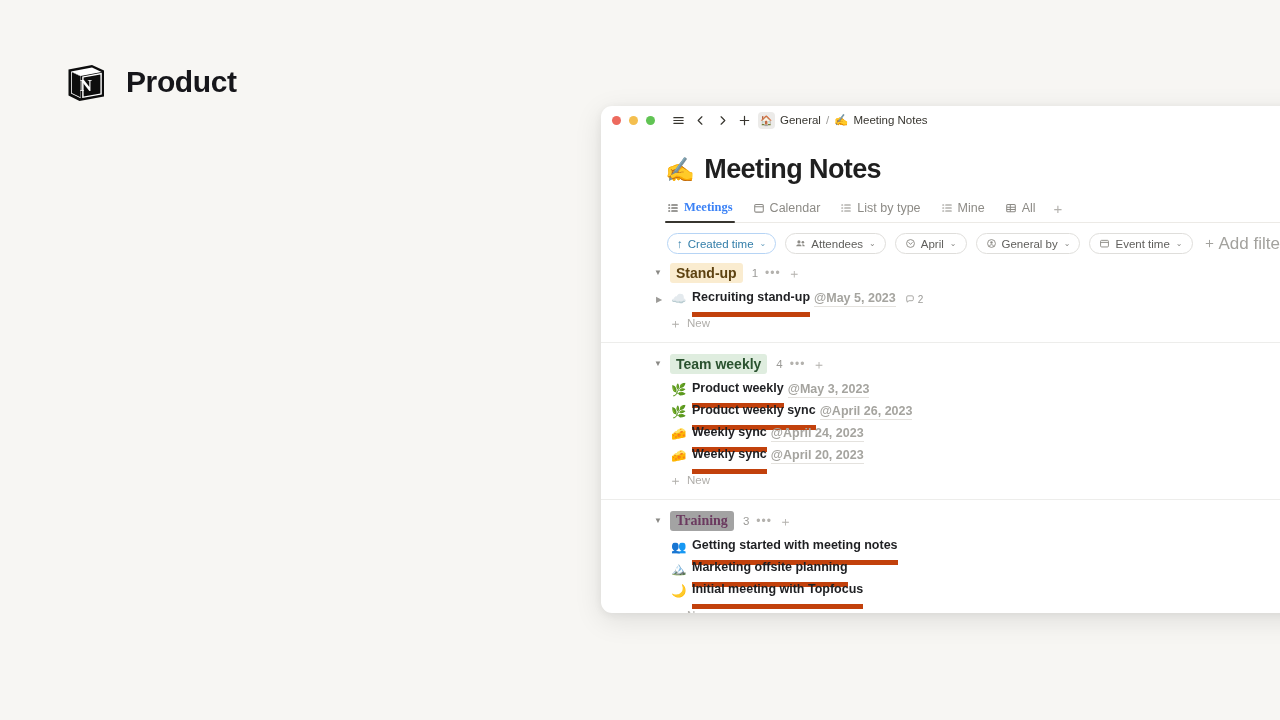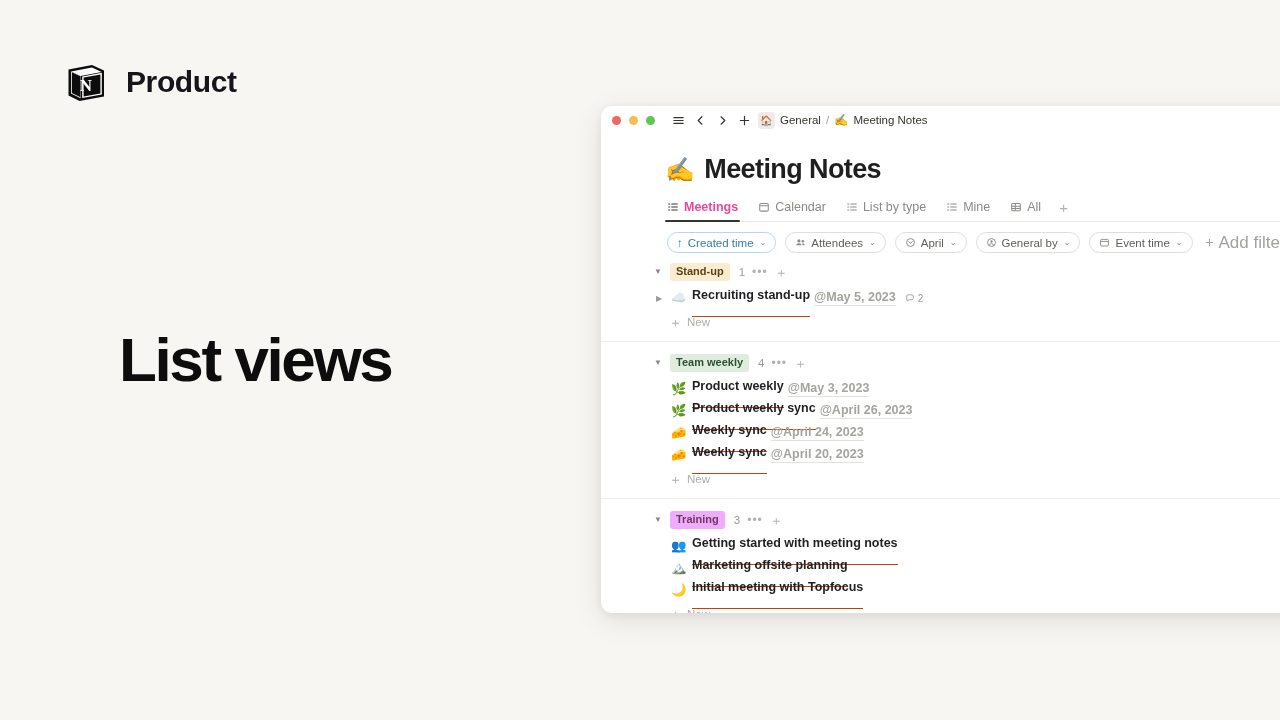--- a/index.html
+++ b/index.html
@@ -81,21 +81,21 @@
     display:flex; align-items:flex-end; gap:16px;
     margin:13px 0 0 64px; padding-bottom:0;
     border-bottom:1px solid #eceae6;
     padding-right:8px;
   }
   .tab {
     display:flex; align-items:center; gap:5px;
     font-size:12.5px; color:#8d8b86; padding:2px 2px 7px 2px;
     position:relative; white-space:nowrap;
   }
-  .tab.active { color:#ec4899; font-weight:600; }
+  .tab.active { color:#3b82f6; font-weight:600;font-family:Liberation Serif, serif; }
   .tab.active::after {
     content:""; position:absolute; left:0; right:0; bottom:-1px;
     height:2px; background:#37352f; border-radius:1px;
   }
   .tab svg { display:block; flex:0 0 auto; }
   .tab-add { color:#b3b1ad; font-size:15px; padding-bottom:6px; line-height:1; }
 
   .filters {
     display:flex; align-items:center; gap:9px;
     margin:10px 0 0 66px;
@@ -119,44 +119,44 @@
   .group { padding:0; }
   .group-head {
     display:flex; align-items:center; gap:7px;
     margin-left:52px; height:22px;
   }
   .caret {
     width:10px; font-size:8px; color:#8a8985; line-height:1;
     display:flex; align-items:center; justify-content:center;
   }
   .gtag {
-    font-size:11px; font-weight:600; border-radius:3px;
+    font-size:14px; font-weight:600; border-radius:3px;
     padding:2px 6px; line-height:1.2;
   }
   .gtag.stand-up { background:#faecd0; color:#5d4211; }
   .gtag.team-weekly { background:#dfeddf; color:#2a522f; }
-  .gtag.training { background:#f0abfc; color:#6b3a5f; }
+  .gtag.training { background:#a3a3a3; color:#6b3a5f;font-family:Liberation Serif, serif; }
   .gcount { font-size:11.5px; color:#9b9a97; margin-left:2px; }
   .gdots { color:#b3b1ad; font-size:12px; letter-spacing:1px; line-height:1; }
   .gplus { color:#b3b1ad; font-size:13px; line-height:1; }
 
   .rows { margin-top:4px; }
   .row {
     display:flex; align-items:center; gap:6px;
     height:22px; padding-left:70px; font-size:12.5px; color:#25262b;
   }
   .row.has-toggle { padding-left:52px; }
   .row .tri {
     width:12px; color:#9b9a97; font-size:8px;
     display:flex; align-items:center; justify-content:center;
   }
   .row .r-emoji { font-size:12.5px; line-height:1; width:15px; text-align:center; }
   .row .r-title {
     font-weight:600; color:#1f2023;
-    border-bottom:1px solid #c2410c; padding-bottom:14px; white-space:nowrap;margin-top:8px;
+    border-bottom:5px solid #c2410c; padding-bottom:8px; white-space:nowrap;margin-top:8px;
   }
   .row .r-date {
     color:#a5a49f; font-weight:700;
     border-bottom:1px solid #e4e2de; padding-bottom:1px;
     margin-left:-2px; white-space:nowrap;
   }
   .row .r-comments {
     display:inline-flex; align-items:center; gap:3px;
     color:#9b9a97; font-size:10px; margin-left:3px;
   }
@@ -186,21 +186,20 @@
         <path d="M9.8 14.2 L18.4 18.2 L18.4 39.2 L9.8 35 Z" fill="#0d0d0d"></path>
         <path d="M20.2 18.4 L39.8 14.8 L39.8 36.4 L20.2 40 Z" fill="#ffffff"></path>
         <path d="M21.6 19.6 L38.4 16.5 L38.4 35.4 L21.6 38.5 Z" fill="#0d0d0d"></path>
         <text x="24" y="33" font-family="'Liberation Serif', serif" font-size="17" font-weight="700" fill="#ffffff" text-anchor="middle">N</text>
         <rect x="11.2" y="17.4" width="5.4" height="19" fill="#ffffff" opacity="0"></rect>
       </svg>
     </span>
     <span class="brand-name">Product</span>
   </div>
 
-  <div class="headline">List views</div>
 
   <div class="window">
 
     <div class="titlebar">
       <div class="traffic">
         <span class="dot red"></span>
         <span class="dot yellow"></span>
         <span class="dot green"></span>
       </div>
       <div class="tb-icons">

